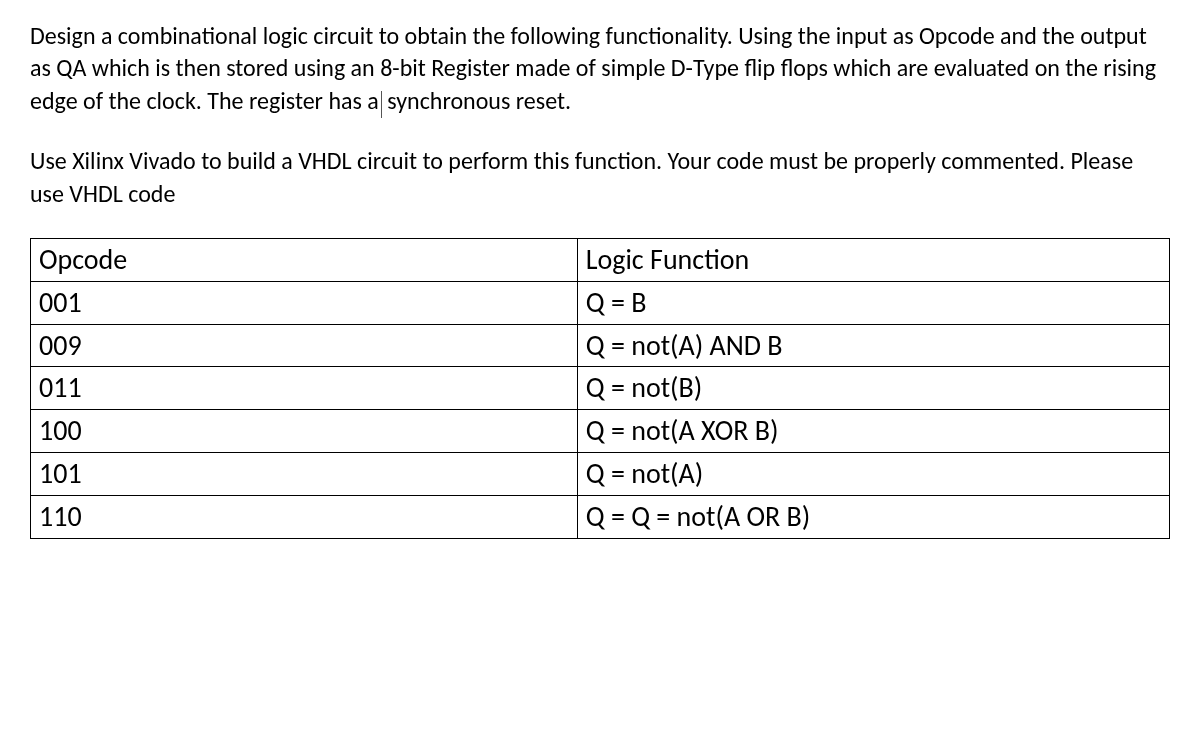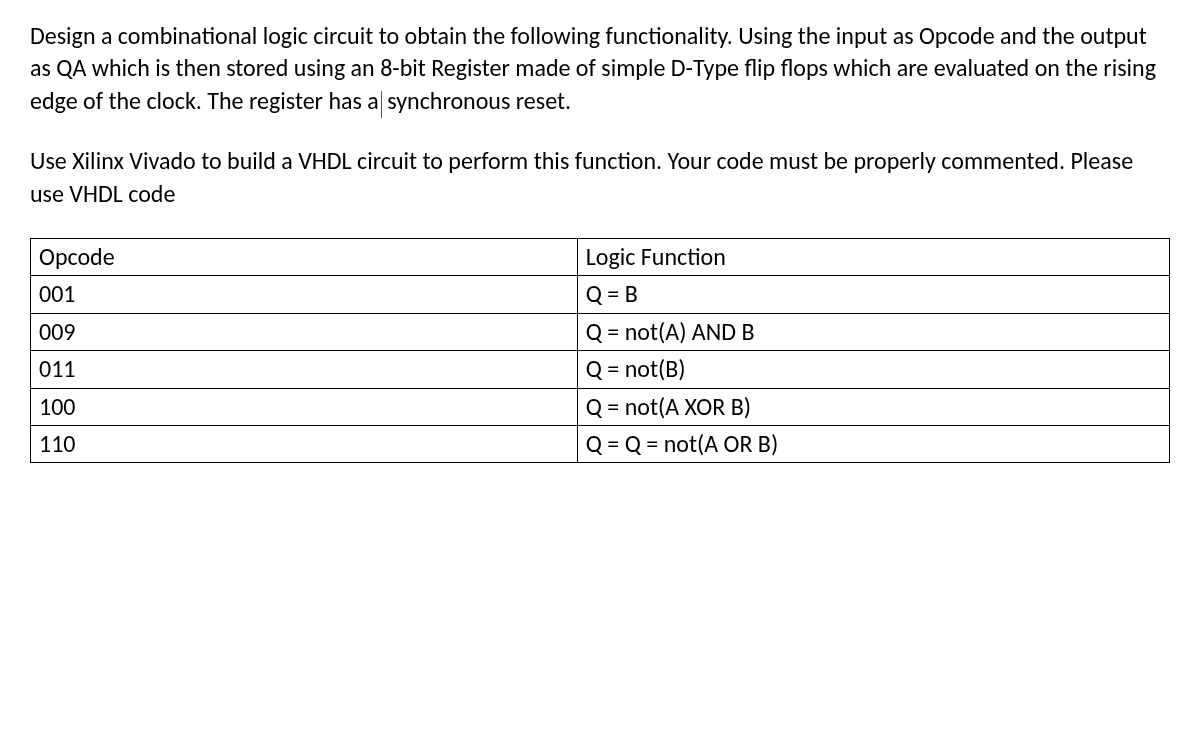--- a/index.html
+++ b/index.html
@@ -30,21 +30,21 @@
       top: 3px;
     }
     table {
       border-collapse: collapse;
       width: 100%;
       margin-top: 10px;
     }
     td {
       border: 1.5px solid #000;
       padding: 2px 8px;
-      font-size: 24px;
+      font-size: 28px;
       line-height: 1.35;
       height: 34px;
     }
     td:first-child {
       width: 48%;
     }
     td:last-child {
       width: 52%;
     }
   </style>
@@ -74,17 +74,21 @@
   </tr>
   <tr>
     <td>011</td>
     <td>Q = not(B)</td>
   </tr>
   <tr>
     <td>100</td>
     <td>Q = not(A  XOR  B)</td>
   </tr>
   <tr>
+    <td>101</td>
+    <td>Q = not(A)</td>
+  </tr>
+  <tr>
     <td>110</td>
     <td>Q = Q = not(A OR B)</td>
   </tr>
 </tbody>
   </table>
 
 </body></html>

